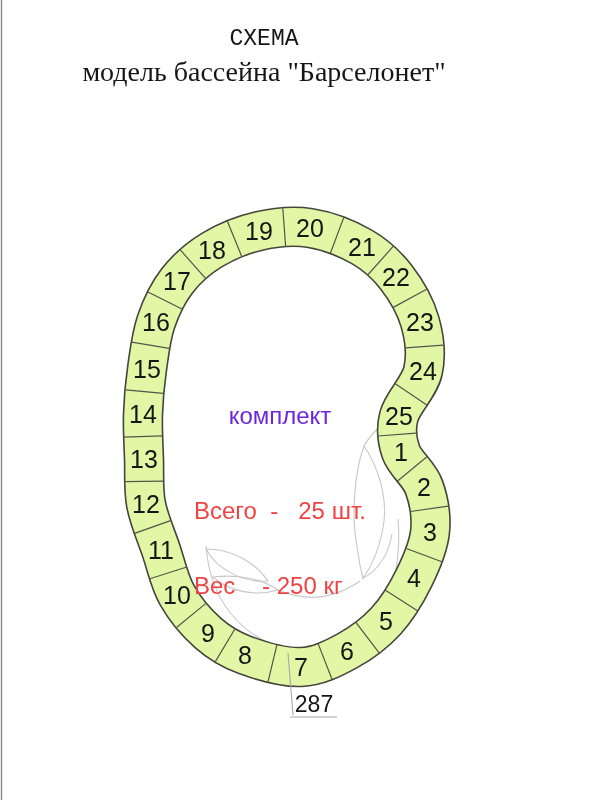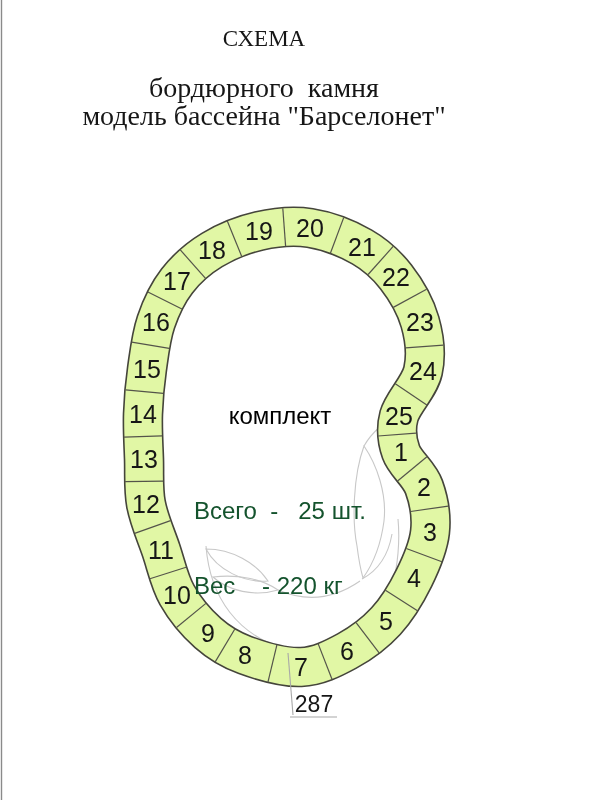--- a/index.html
+++ b/index.html
@@ -5,32 +5,32 @@
   html,body{margin:0;padding:0;}
   body{
     width:600px;height:800px;position:relative;background:#ffffff;
     overflow:hidden;font-family:"Liberation Sans",sans-serif;
   }
   .header{
     position:absolute;left:2px;top:27px;width:524px;text-align:center;
     color:#161616;font-family:"Liberation Serif",serif;
   }
   .header .main-title{
-    font-size:23px;line-height:24px;margin-bottom:23px;white-space:pre;
+    font-size:23px;line-height:24px;margin-bottom:7px;white-space:pre;font-family:Liberation Mono, monospace;
   }
   .header .subtitle-line{
     font-size:28px;line-height:28px;white-space:pre;
   }
   .center-label{
     position:absolute;left:168px;top:346px;width:224px;text-align:center;
-    font-size:24px;line-height:28px;color:#000000;white-space:pre;
+    font-size:24px;line-height:28px;color:#6d28d9;white-space:pre;
   }
   .summary-block{
     position:absolute;left:194px;top:448px;text-align:left;
-    font-size:24px;line-height:25px;color:#14532d;white-space:pre;
+    font-size:24px;line-height:25px;color:#ef4444;white-space:pre;
   }
   svg{position:absolute;left:0;top:0;}
 </style>
 </head>
 <body>
 
 <svg id="diagram" width="600" height="800" viewBox="0 0 600 800">
 
   <line x1="1.5" y1="0" x2="1.5" y2="800" stroke-width="1.4" stroke="#8a8a8a"></line>
 
@@ -104,24 +104,23 @@
 
   <g>
     <line x1="288" y1="653" x2="293" y2="715" stroke-width="1.1" stroke="#a8a8a8"></line>
     <line x1="290" y1="717" x2="337" y2="717" stroke-width="1.1" stroke="#a8a8a8"></line>
     <text x="314" y="712" text-anchor="middle" font-size="23" font-family="Liberation Sans, sans-serif" fill="#161616">287</text>
   </g>
 </svg>
 
 <div class="header">
   <div class="main-title">СХЕМА</div>
-  <div class="subtitle-line">бордюрного  камня</div>
   <div class="subtitle-line">модель бассейна "Барселонет"</div>
 </div>
 
 <div class="center-label">
   <div>комплект</div>
 </div>
 
 <div class="summary-block">
   <div>Всего  -   25 шт.</div>
-  <div>Вес    - 220 кг</div>
+  <div>Вес    - 250 кг</div>
 </div>
 
 </body></html>

